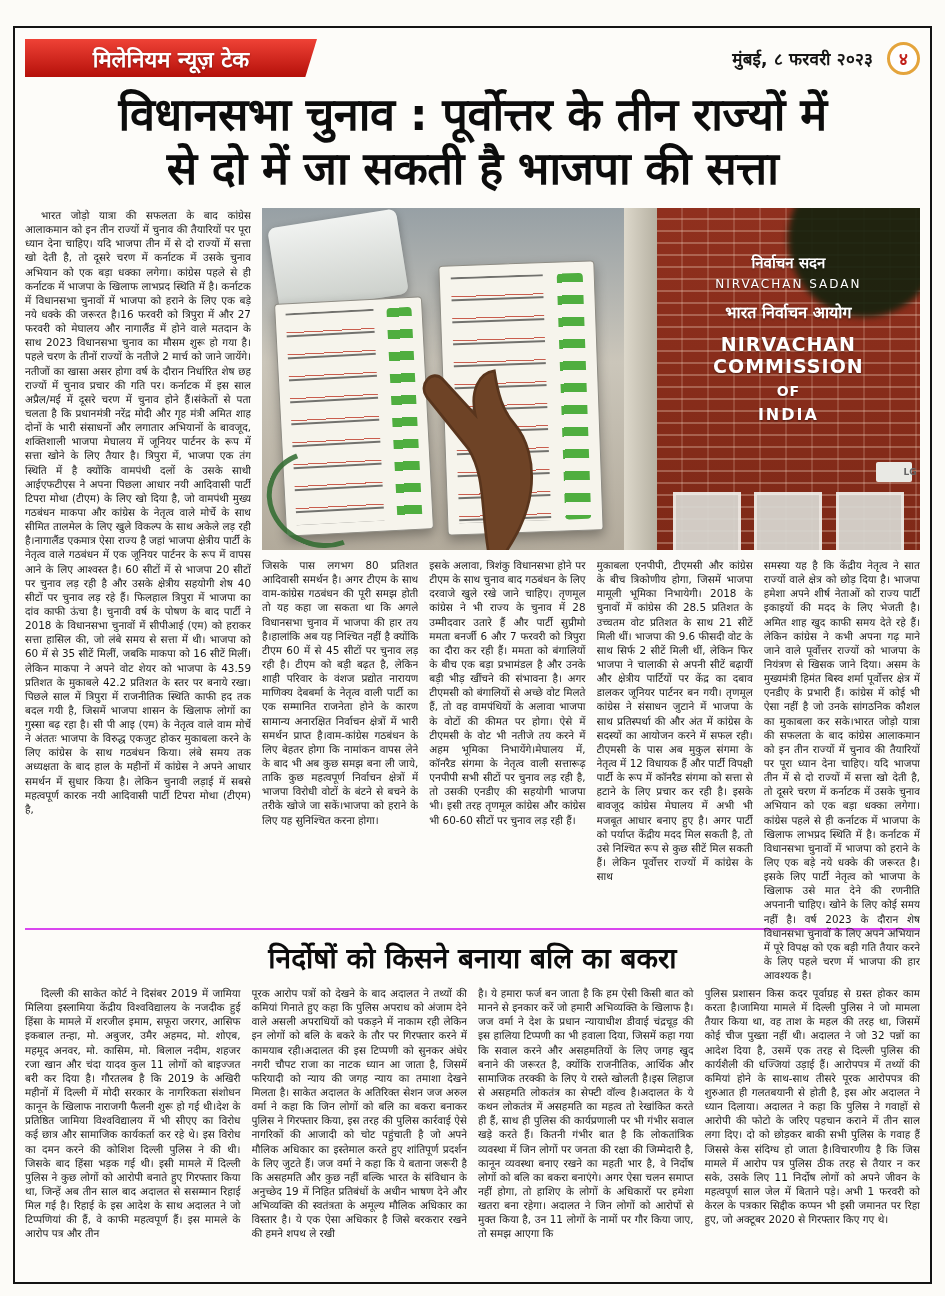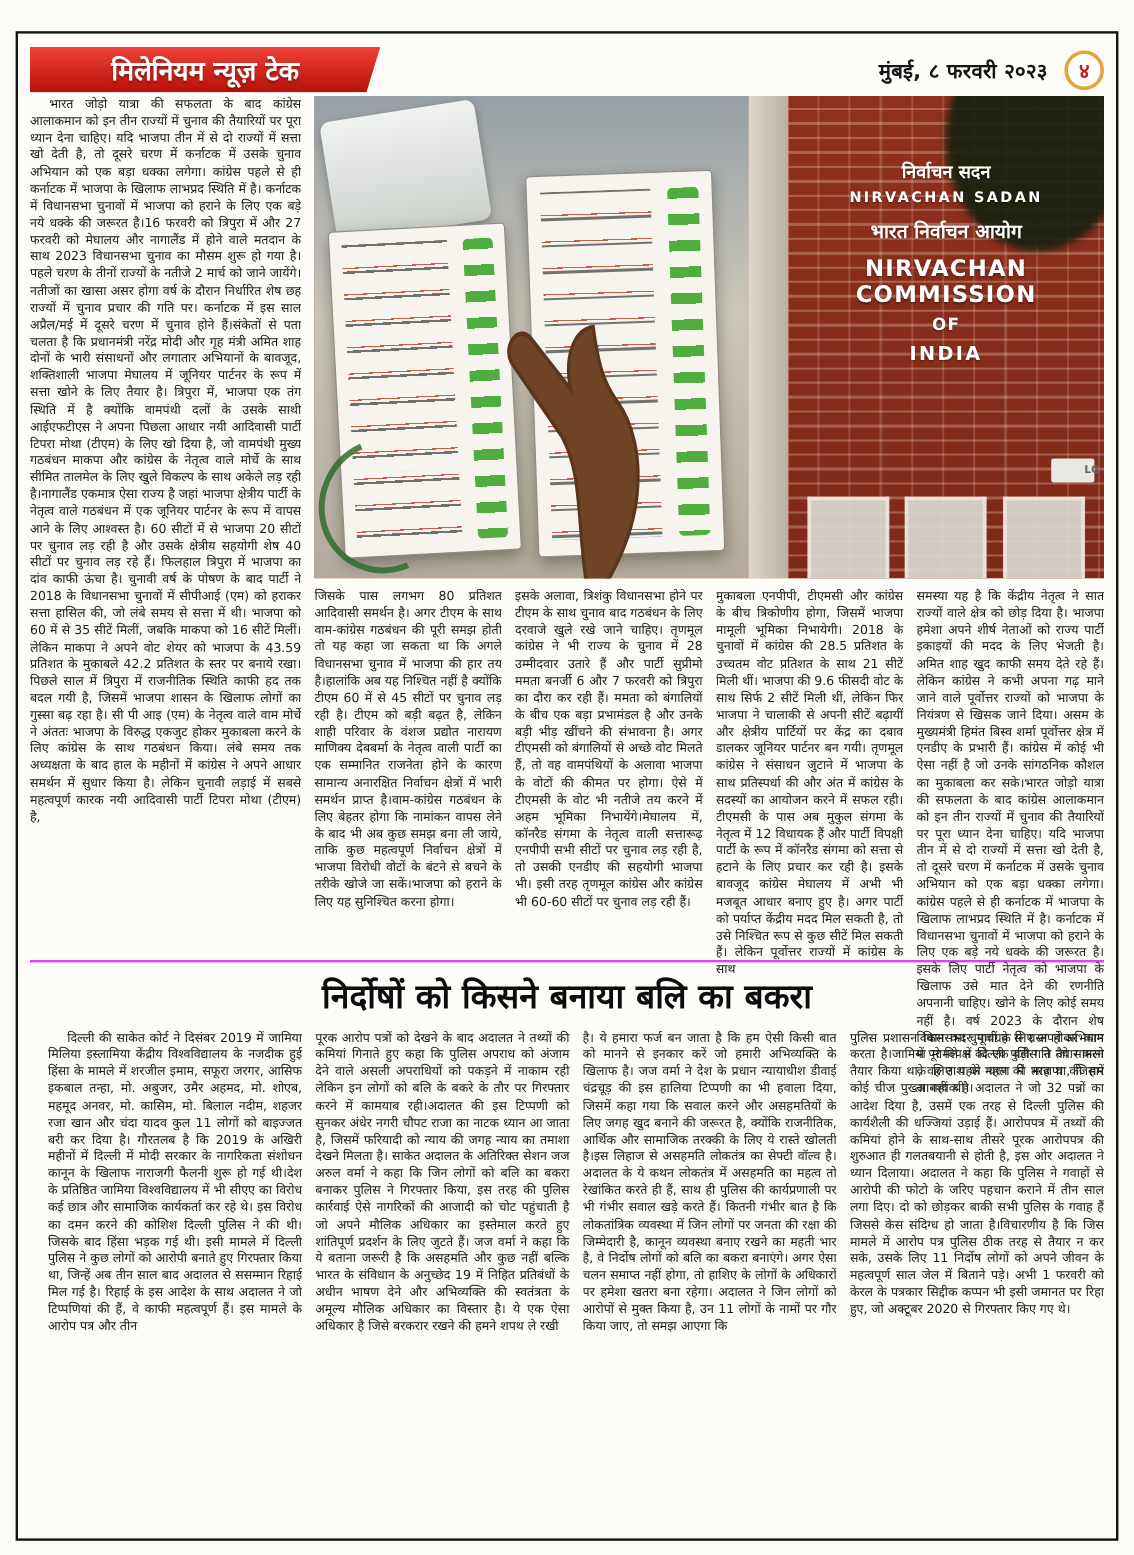--- a/index.html
+++ b/index.html
@@ -61,22 +61,22 @@
   }
   .indent { text-indent:16px; }
   .lead-right { display:flex; flex-direction:column; }
   .lead-bottom {
     flex:1; display:grid; grid-template-columns:repeat(4,1fr);
     column-gap:11px; overflow:hidden; margin-top:8px;
   }
 
   
   .photo {
-    height:402px; position:relative; overflow:hidden;
-    background:#fca5a5; box-shadow:inset 0 0 0 1px #8a8a86;
+    height:342px; position:relative; overflow:hidden;
+    background:#000000; box-shadow:inset 0 0 0 1px #8a8a86;
   }
   .evm-scene {
     position:absolute; left:0; top:0; width:55%; height:100%;
     background:linear-gradient(180deg,#97a0a5 0%,#cbc6ba 45%,#b2aa9b 100%);
   }
   .evm-top-unit {
     position:absolute; left:3%; top:3%; width:36%; height:25%;
     background:linear-gradient(#f0f2f0,#ccd0cb); border-radius:8px;
     transform:rotate(-9deg); box-shadow:0 3px 8px rgba(0,0,0,.3);
   }
@@ -116,53 +116,57 @@
   }
   .foliage {
     position:absolute; right:-8%; top:-14%; width:58%; height:46%;
     background:#17220e; border-radius:50%; filter:blur(3px); opacity:.92;
   }
   .sign {
     position:absolute; left:4%; top:13%; width:92%; color:#fff; text-align:center;
     text-shadow:0 1px 2px rgba(0,0,0,.45);
   }
   .sign .s1 { font-size:15px; font-weight:700; margin-bottom:5px; }
-  .sign .s2 { font-size:12px; font-weight:700; letter-spacing:2px; margin-bottom:10px; }
+  .sign .s2 { font-size:12px; font-weight:400; letter-spacing:2px; margin-bottom:10px; }
   .sign .s3 { font-size:16px; font-weight:700; margin-bottom:10px; }
   .sign .s4 { font-size:19px; font-weight:800; letter-spacing:1px; margin-bottom:6px; }
   .sign .s5 { font-size:14px; font-weight:800; letter-spacing:1px; margin-bottom:6px; }
   .sign .s6 { font-size:16px; font-weight:800; letter-spacing:2px; }
   .windows { position:absolute; bottom:0; left:0; width:100%; height:17%; display:flex; gap:6%; padding:0 6%; }
   .window { flex:1; background:#d9d9d3; border:3px solid #f1f1ec; border-bottom:none; opacity:.92; }
   .ac {
     position:absolute; right:3%; bottom:20%; width:36px; height:20px;
     background:#e9e9e4; color:#666; font-size:9px; font-weight:700;
     display:flex; align-items:center; justify-content:center; border-radius:2px;padding-left:32px;
   }
 
   
   .second { margin-top:8px; border-top:2px solid #d946ef; padding-top:6px; }
   .second-headline { text-align:center; font-size:28px; font-weight:800; color:#0c0c0c; margin:2px 0 10px; }
-  .second-cols { display:grid; grid-template-columns:repeat(4,1fr); column-gap:11px; height:292px;margin-left:15px; }
+  .second-cols { display:grid; grid-template-columns:repeat(4,1fr); column-gap:11px; height:292px; }
 </style>
 </head>
 <body>
 
 <div class="frame">
 
   <div class="masthead">
     <div class="brand-box">
       <span>मिलेनियम न्यूज़ टेक</span>
     </div>
     <div class="mast-right">
       <span class="city-date">मुंबई, ८ फरवरी २०२३</span>
       <span class="page-circle">४</span>
     </div>
   </div>
 
+  <h1 class="headline">
+    <span>विधानसभा चुनाव : पूर्वोत्तर के तीन राज्यों में</span>
+    <span>से दो में जा सकती है भाजपा की सत्ता</span>
+  </h1>
 
   <div class="lead">
     <div class="newsp indent">भारत जोड़ो यात्रा की सफलता के बाद कांग्रेस आलाकमान को इन तीन राज्यों में चुनाव की तैयारियों पर पूरा ध्यान देना चाहिए। यदि भाजपा तीन में से दो राज्यों में सत्ता खो देती है, तो दूसरे चरण में कर्नाटक में उसके चुनाव अभियान को एक बड़ा धक्का लगेगा। कांग्रेस पहले से ही कर्नाटक में भाजपा के खिलाफ लाभप्रद स्थिति में है। कर्नाटक में विधानसभा चुनावों में भाजपा को हराने के लिए एक बड़े नये धक्के की जरूरत है।16 फरवरी को त्रिपुरा में और 27 फरवरी को मेघालय और नागालैंड में होने वाले मतदान के साथ 2023 विधानसभा चुनाव का मौसम शुरू हो गया है। पहले चरण के तीनों राज्यों के नतीजे 2 मार्च को जाने जायेंगे। नतीजों का खासा असर होगा वर्ष के दौरान निर्धारित शेष छह राज्यों में चुनाव प्रचार की गति पर। कर्नाटक में इस साल अप्रैल/मई में दूसरे चरण में चुनाव होने हैं।संकेतों से पता चलता है कि प्रधानमंत्री नरेंद्र मोदी और गृह मंत्री अमित शाह दोनों के भारी संसाधनों और लगातार अभियानों के बावजूद, शक्तिशाली भाजपा मेघालय में जूनियर पार्टनर के रूप में सत्ता खोने के लिए तैयार है। त्रिपुरा में, भाजपा एक तंग स्थिति में है क्योंकि वामपंथी दलों के उसके साथी आईएफटीएस ने अपना पिछला आधार नयी आदिवासी पार्टी टिपरा मोथा (टीएम) के लिए खो दिया है, जो वामपंथी मुख्य गठबंधन माकपा और कांग्रेस के नेतृत्व वाले मोर्चे के साथ सीमित तालमेल के लिए खुले विकल्प के साथ अकेले लड़ रही है।नागालैंड एकमात्र ऐसा राज्य है जहां भाजपा क्षेत्रीय पार्टी के नेतृत्व वाले गठबंधन में एक जूनियर पार्टनर के रूप में वापस आने के लिए आश्वस्त है। 60 सीटों में से भाजपा 20 सीटों पर चुनाव लड़ रही है और उसके क्षेत्रीय सहयोगी शेष 40 सीटों पर चुनाव लड़ रहे हैं। फिलहाल त्रिपुरा में भाजपा का दांव काफी ऊंचा है। चुनावी वर्ष के पोषण के बाद पार्टी ने 2018 के विधानसभा चुनावों में सीपीआई (एम) को हराकर सत्ता हासिल की, जो लंबे समय से सत्ता में थी। भाजपा को 60 में से 35 सीटें मिलीं, जबकि माकपा को 16 सीटें मिलीं। लेकिन माकपा ने अपने वोट शेयर को भाजपा के 43.59 प्रतिशत के मुकाबले 42.2 प्रतिशत के स्तर पर बनाये रखा।पिछले साल में त्रिपुरा में राजनीतिक स्थिति काफी हद तक बदल गयी है, जिसमें भाजपा शासन के खिलाफ लोगों का गुस्सा बढ़ रहा है। सी पी आइ (एम) के नेतृत्व वाले वाम मोर्चे ने अंततः भाजपा के विरुद्ध एकजुट होकर मुकाबला करने के लिए कांग्रेस के साथ गठबंधन किया। लंबे समय तक अध्यक्षता के बाद हाल के महीनों में कांग्रेस ने अपने आधार समर्थन में सुधार किया है। लेकिन चुनावी लड़ाई में सबसे महत्वपूर्ण कारक नयी आदिवासी पार्टी टिपरा मोथा (टीएम) है,</div>
 
     <div class="lead-right">
 
       <div class="photo">
         <div class="evm-scene">
           <div class="evm-top-unit"></div>
           <div class="evm-panel p1">

